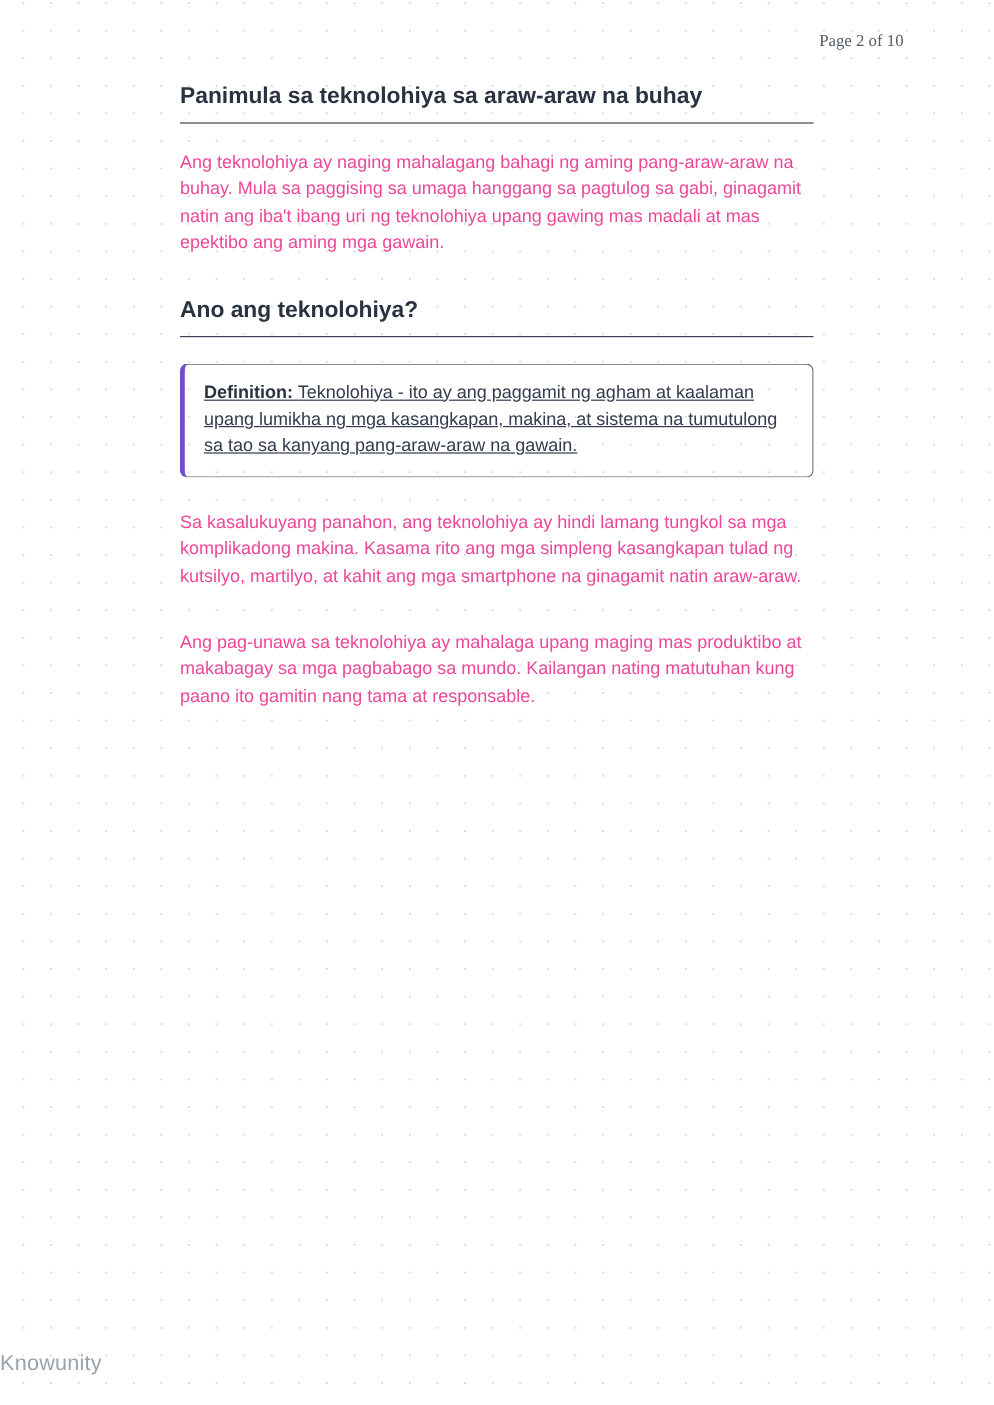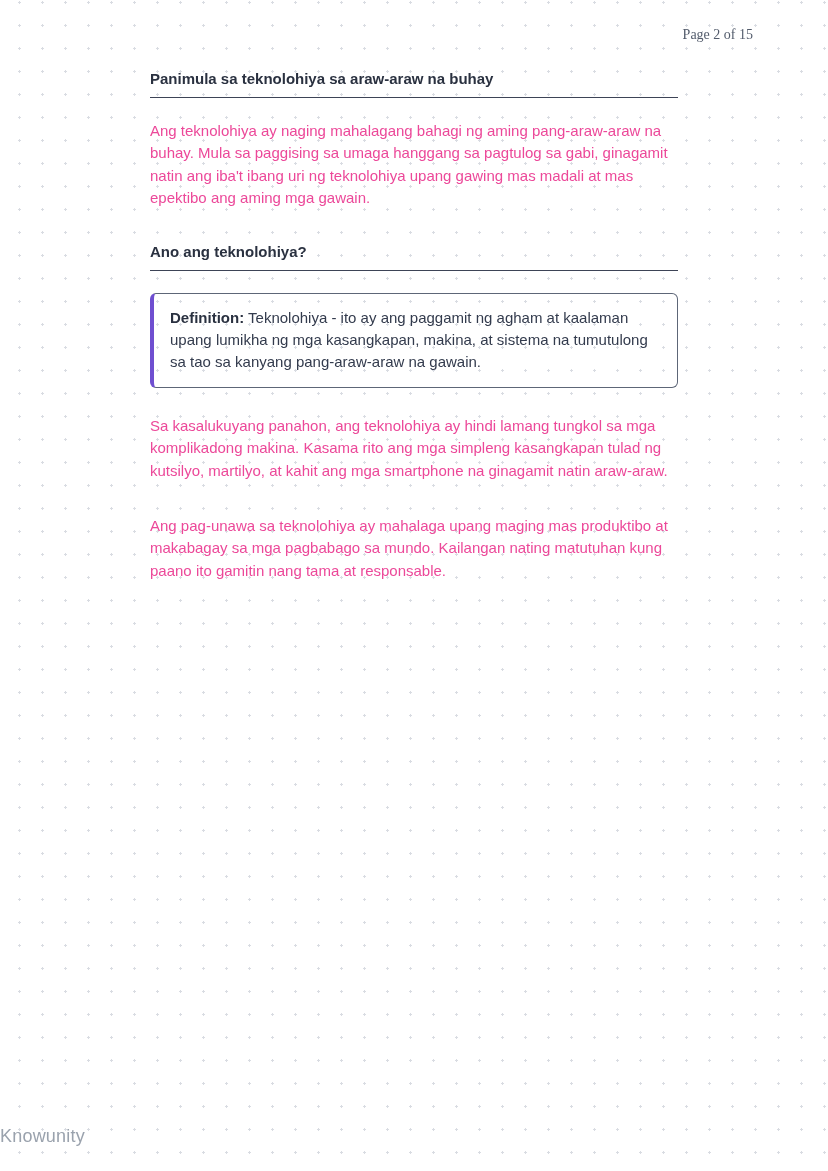--- a/index.html
+++ b/index.html
@@ -30,21 +30,21 @@
   }
 
   .content {
     position: absolute;
     top: 70px;
     left: 150px;
     width: 528px;
   }
 
   .section-title {
-    font-size: 15px;
+    font-size: 19px;
     font-weight: bold;
     color: #2a3140;
     padding-bottom: 10px;
     border-bottom: 1px solid #3d4456;
     margin-bottom: 22px;
   }
 
   .para {
     font-size: 15px;
     line-height: 22.4px;
@@ -58,20 +58,21 @@
     border-radius: 6px;
     padding: 13px 17px 13px 16px;
     margin-bottom: 27px;
     background: transparent;
   }
 
   .callout-text {
     font-size: 15px;
     line-height: 22.4px;
     color: #333b4d;
+    text-decoration: underline;
   }
 
   .callout-text strong {
     font-weight: bold;
     color: #2a3140;
   }
 
   .footer-brand {
     position: absolute;
     bottom: 24px;
@@ -80,21 +81,21 @@
     text-align: left;
     font-size: 18px;
     font-weight: 500;
     color: #9aa2ad;
     letter-spacing: 0.2px;
   }
 </style>
 </head>
 <body>
 
-<div class="page-indicator">Page 2 of 15</div>
+<div class="page-indicator">Page 2 of 10</div>
 
 <div class="content">
 
   <h2 class="section-title">Panimula sa teknolohiya sa araw-araw na buhay</h2>
 
   <p class="para">Ang teknolohiya ay naging mahalagang bahagi ng aming pang-araw-araw na buhay. Mula sa paggising sa umaga hanggang sa pagtulog sa gabi, ginagamit natin ang iba't ibang uri ng teknolohiya upang gawing mas madali at mas epektibo ang aming mga gawain.</p>
 
   <h2 class="section-title">Ano ang teknolohiya?</h2>
 
   <div class="callout">

